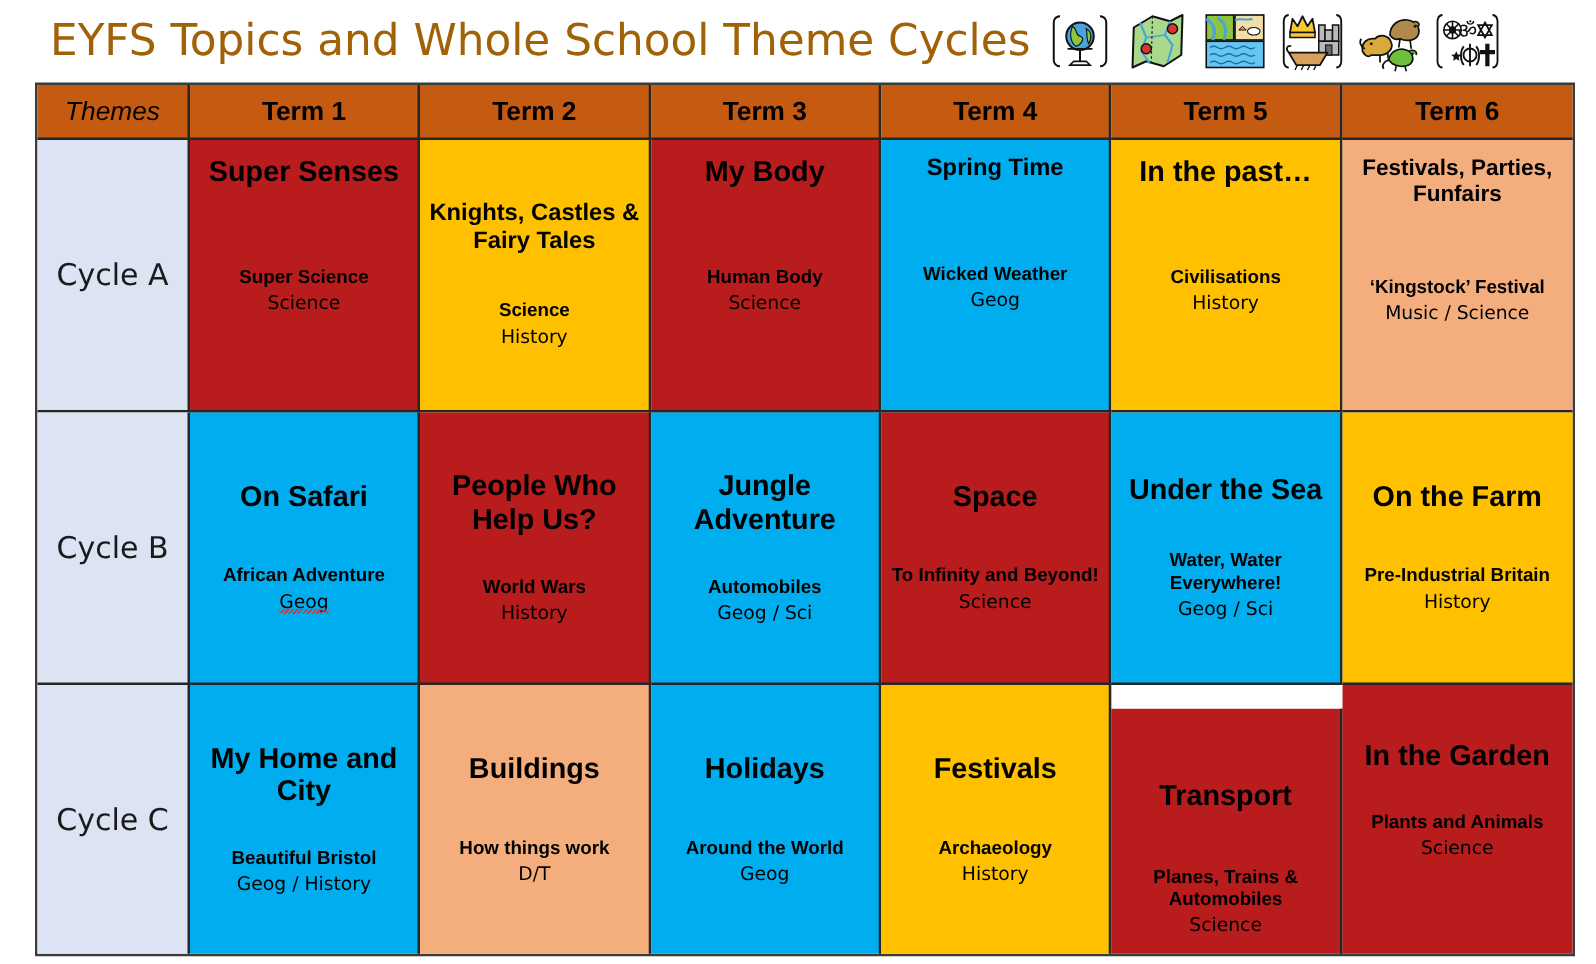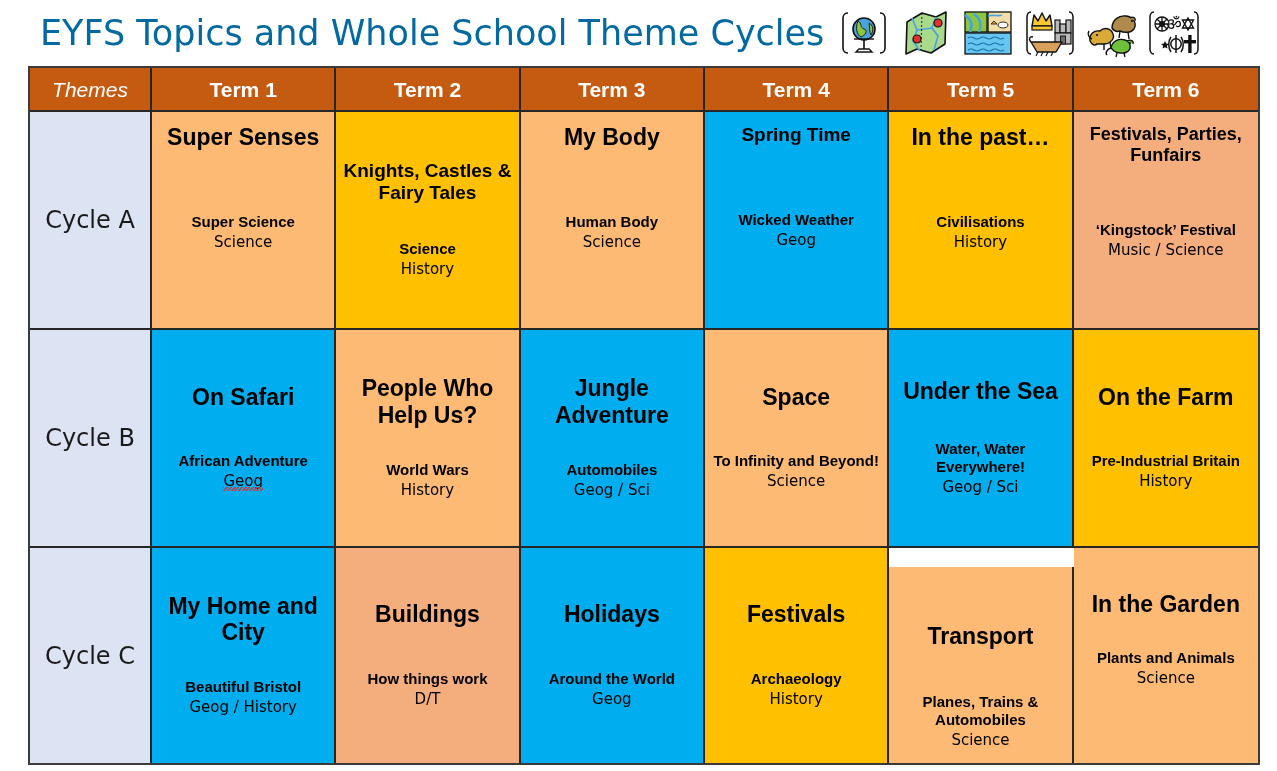--- a/index.html
+++ b/index.html
@@ -34,21 +34,21 @@
     align-items: center;
     padding-left: 40px;
     box-sizing: border-box;
   }
   .page-title {
     font-size: 35px;
     font-weight: 400;
     line-height: 1;
     letter-spacing: 0px;
     white-space: nowrap;
-    color: #0369a1;
+    color: #a16207;
     font-family: "DejaVu Sans", sans-serif;
   }
   .icon-strip {
     display: flex;
     align-items: center;
     margin-left: 12px;
     gap: 6px;
   }
   .topic-icon {
     width: 56px;
@@ -77,21 +77,21 @@
     overflow: hidden;
   }
   .cell.lastcol { border-right: none; }
 
   
   .hdr {
     background: #C55A11;
     display: flex;
     align-items: center;
     justify-content: center;
-    color: #ffffff;
+    color: #000000;
   }
   .hdr-label {
     font-size: 21px;
     font-weight: bold;
     line-height: 1;
   }
   .hdr-themes {
     font-size: 21px;
     font-style: italic;
     font-weight: 400;
@@ -156,21 +156,21 @@
     bottom: -1px;
     height: 4px;
     background-image:
       repeating-linear-gradient(135deg,
         #e03030 0px, #e03030 1.4px,
         transparent 1.4px, transparent 2.6px);
     opacity: 0.95;
   }
 
   
-  .c-green  { background: #fdba74; }
+  .c-green  { background: #b91c1c; }
   .c-amber  { background: #FFC000; }
   .c-blue   { background: #00AEEF; }
   .c-peach  { background: #F4AE7E; }
 
   
   .t-small .topic-title { font-size: 19px; }
   .t-xsmall .topic-title { font-size: 18px; }
 </style>
 </head>
 <body>

